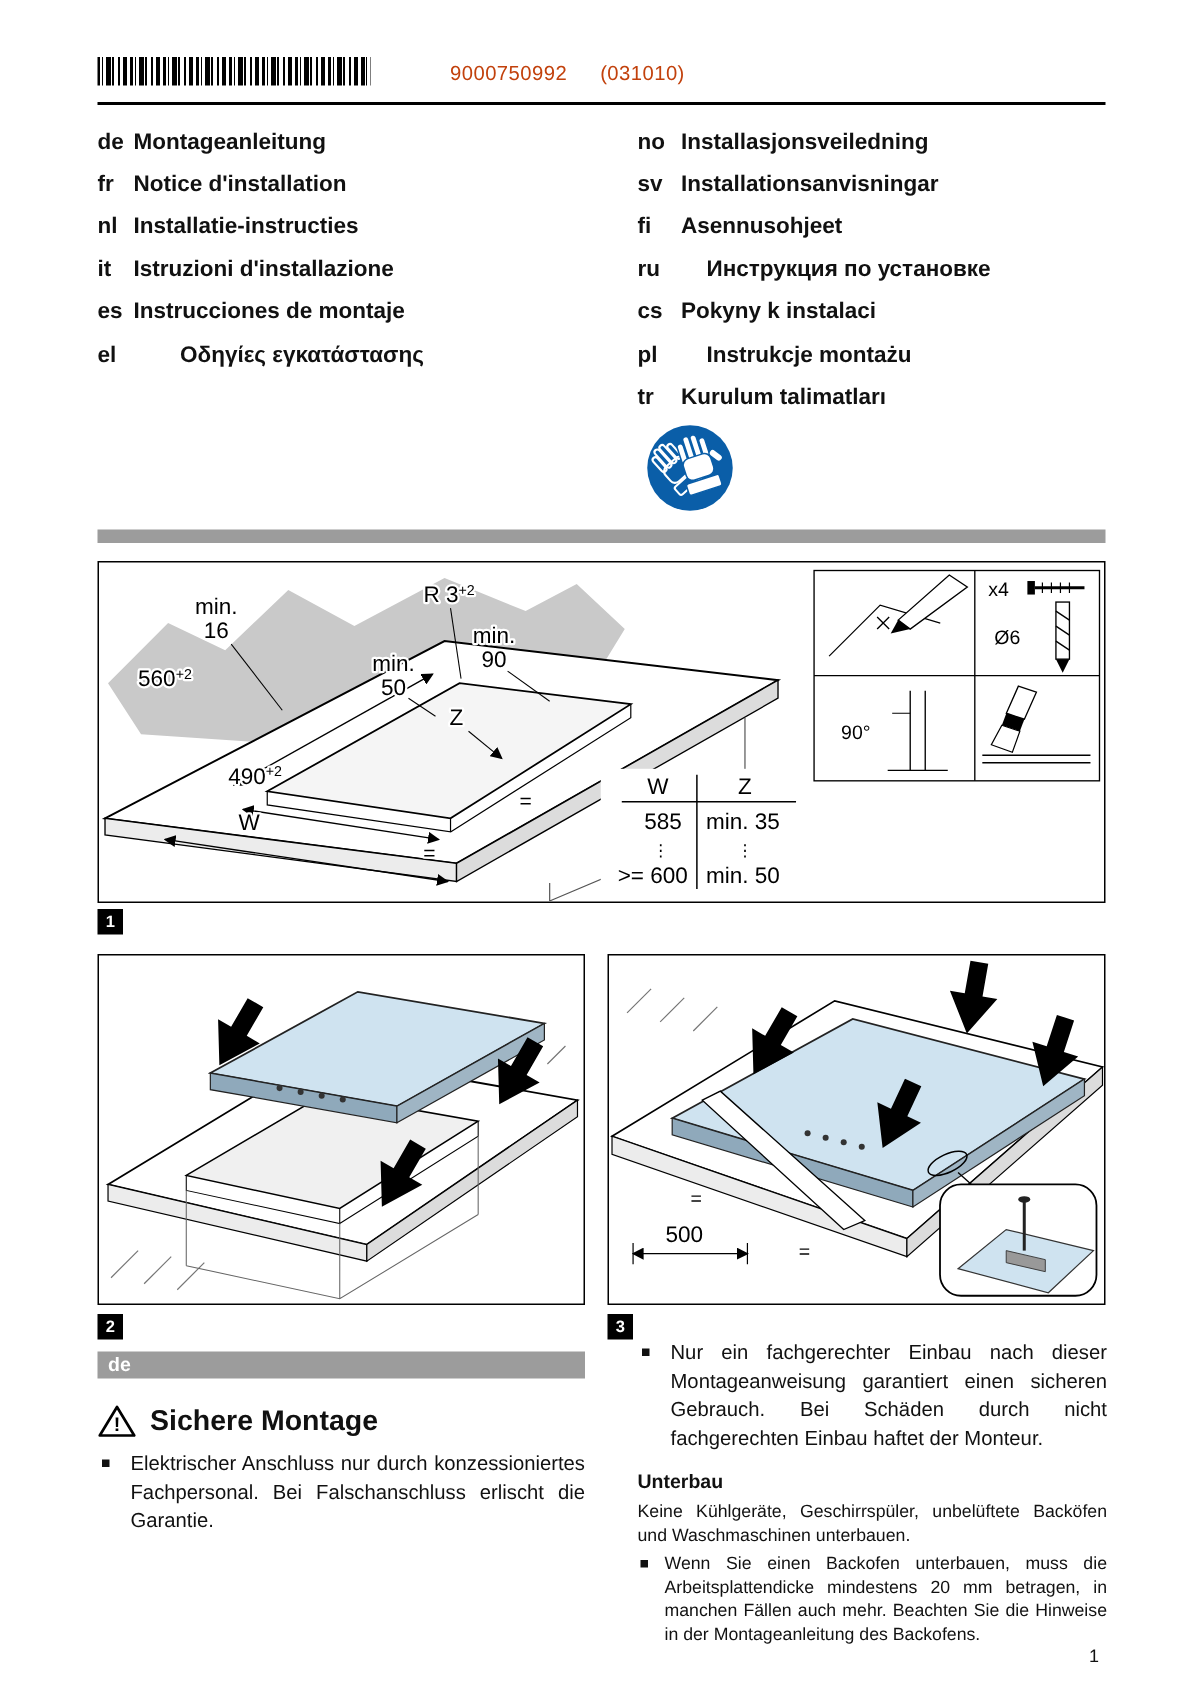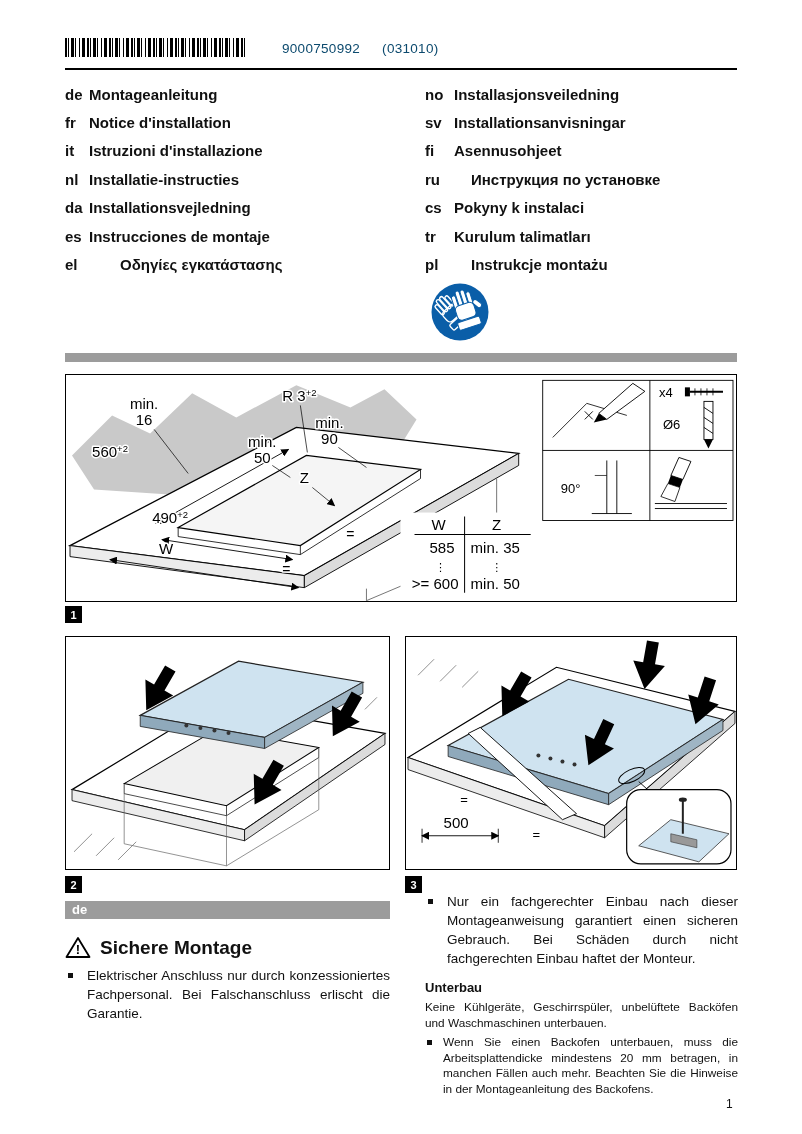--- a/index.html
+++ b/index.html
@@ -3,21 +3,21 @@
 <meta charset="utf-8">
 <style>
   html,body{margin:0;padding:0;background:#fff}
   .page{position:relative;width:802px;height:1134px;background:#fff;overflow:hidden;
         font-family:"Liberation Sans","DejaVu Sans",sans-serif;color:#111}
   .abs{position:absolute}
   .barcode{left:65px;top:38px;width:182px;height:19px;
     background:repeating-linear-gradient(90deg,#000 0 2px,#fff 2px 3px,#000 3px 4px,#fff 4px 6px,
     #000 6px 9px,#fff 9px 10px,#000 10px 11px,#fff 11px 14px,#000 14px 15px,#fff 15px 17px,
     #000 17px 20px,#fff 20px 22px)}
-  .docnum{left:282px;top:41px;font-size:13.5px;color:#0c4a6e;letter-spacing:.3px}
+  .docnum{left:300px;top:41px;font-size:13.5px;color:#c2410c;letter-spacing:.3px}
   .docnum .code{margin-left:22px}
   .toprule{left:65px;top:68px;width:672px;height:2px;background:#000}
   .langcol{top:80px}
   .langcol.leftc{left:65px}
   .langcol.rightc{left:425px}
   .lang-row{display:flex;align-items:center;height:28.4px;font-weight:bold;font-size:15px;white-space:nowrap}
   .lang-row .code{flex:none;width:24px}
   .langcol.rightc .lang-row .code{width:29px}
   .langcol.rightc .lang-row.wide .code{width:46px}
   .langcol.leftc .lang-row.wide .code{width:55px}
@@ -61,30 +61,26 @@
   <div class="abs langcol leftc">
     <div class="lang-row">
         <span class="code">de</span>
         <span class="label">Montageanleitung</span>
       </div>
     <div class="lang-row">
         <span class="code">fr</span>
         <span class="label">Notice d'installation</span>
       </div>
     <div class="lang-row">
+        <span class="code">nl</span>
+        <span class="label">Installatie-instructies</span>
+      </div>
+    <div class="lang-row">
         <span class="code">it</span>
         <span class="label">Istruzioni d'installazione</span>
-      </div>
-    <div class="lang-row">
-        <span class="code">nl</span>
-        <span class="label">Installatie-instructies</span>
-      </div>
-    <div class="lang-row">
-        <span class="code">da</span>
-        <span class="label">Installationsvejledning</span>
       </div>
     <div class="lang-row">
         <span class="code">es</span>
         <span class="label">Instrucciones de montaje</span>
       </div>
     <div class="lang-row wide">
         <span class="code">el</span>
         <span class="label">Οδηγίες εγκατάστασης</span>
       </div>
   </div>
@@ -103,27 +99,27 @@
         <span class="label">Asennusohjeet</span>
       </div>
     <div class="lang-row wide">
         <span class="code">ru</span>
         <span class="label">Инструкция по установке</span>
       </div>
     <div class="lang-row">
         <span class="code">cs</span>
         <span class="label">Pokyny k instalaci</span>
       </div>
-    <div class="lang-row">
-        <span class="code">tr</span>
-        <span class="label">Kurulum talimatları</span>
-      </div>
     <div class="lang-row wide">
         <span class="code">pl</span>
         <span class="label">Instrukcje montażu</span>
+      </div>
+    <div class="lang-row">
+        <span class="code">tr</span>
+        <span class="label">Kurulum talimatları</span>
       </div>
   </div>
 
   <svg class="abs glove" viewBox="0 0 60 60">
     <circle cx="30" cy="30" r="28.5" fill="#0a5ea8"></circle>
     <g transform="translate(21,31) rotate(-42)" fill="none" stroke="#fff" stroke-width="1.4">
       <rect x="-8" y="-16" width="3.6" height="12" rx="1.8"></rect>
       <rect x="-3.6" y="-19" width="3.6" height="15" rx="1.8"></rect>
       <rect x="0.8" y="-19" width="3.6" height="15" rx="1.8"></rect>
       <rect x="5.2" y="-16" width="3.6" height="12" rx="1.8"></rect>

